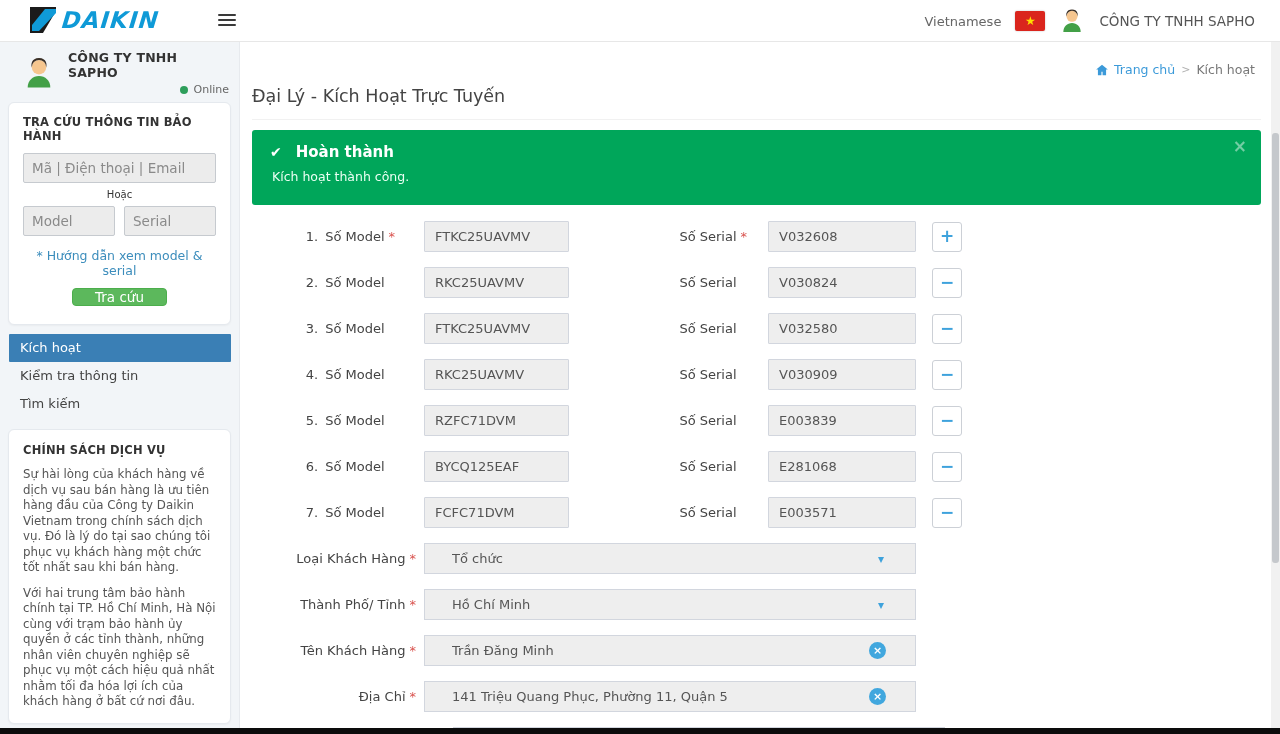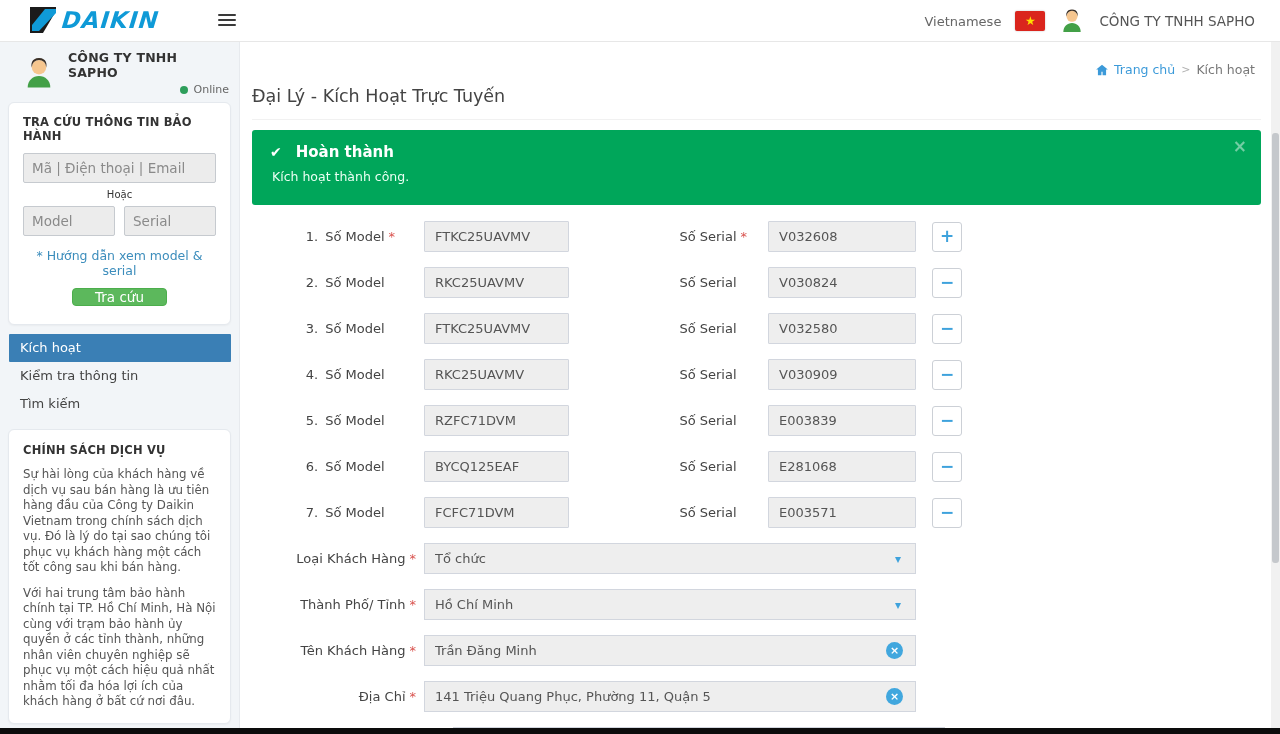--- a/index.html
+++ b/index.html
@@ -90,21 +90,21 @@
   .inp { height:31px; background:#eee; border:1px solid #d2d6de; border-radius:1px;
     color:#555; font-size:13px; padding:0 10px;
     font-family:"DejaVu Sans","Liberation Sans",sans-serif; }
   .inp-model { width:145px; margin-left:29px; }
   .inp-serial { width:148px; }
   .row-action { width:30px; height:30px; margin-left:16px; background:#fff;
     border:1px solid #ccd0d6; border-radius:3px; color:#3ea2dc; font-size:17px; font-weight:bold;
     cursor:pointer; line-height:1; display:flex; align-items:center; justify-content:center;
     font-family:"DejaVu Sans","Liberation Sans",sans-serif; }
   .wide-field { width:492px; height:31px; background:#eee; border:1px solid #d2d6de;
-    display:flex; align-items:center; padding:0 10px; color:#555; font-size:13px; cursor:pointer; }
+    display:flex; align-items:center; padding:0 27px; color:#555; font-size:13px; cursor:pointer; }
   .wide-field .fval { flex:1; white-space:nowrap; overflow:hidden; }
   .caret { color:#3ea2dc; font-size:12px; margin-right:4px; }
   .clear-icon { width:17px; height:17px; border-radius:50%; background:#41a7de; color:#fff;
     font-size:11px; line-height:17px; text-align:center; font-weight:bold; cursor:pointer;
     margin-right:2px; flex:0 0 auto; }
   .partial-row { margin-left:201px; width:492px; height:20px; background:#eee;
     border:1px solid #d2d6de; margin-top:11px; }
 
   
   .scrollbar { position:absolute; right:0; top:42px; width:9px; bottom:0; background:#f1f1f1; }
@@ -177,21 +177,21 @@
   </div>
 
   <nav class="menu">
       <div class="menu-item active">Kích hoạt</div>
       <div class="menu-item">Kiểm tra thông tin</div>
       <div class="menu-item">Tìm kiếm</div>
     </nav>
 
   <div class="card policy-card">
     <div class="card-title">CHÍNH SÁCH DỊCH VỤ</div>
-    <p>Sự hài lòng của khách hàng về dịch vụ sau bán hàng là ưu tiên hàng đầu của Công ty Daikin Vietnam trong chính sách dịch vụ. Đó là lý do tại sao chúng tôi phục vụ khách hàng một cách tốt công sau khi bán hàng.</p>
+    <p>Sự hài lòng của khách hàng về dịch vụ sau bán hàng là ưu tiên hàng đầu của Công ty Daikin Vietnam trong chính sách dịch vụ. Đó là lý do tại sao chúng tôi phục vụ khách hàng một chức tốt nhất sau khi bán hàng.</p>
     <p>Với hai trung tâm bảo hành chính tại TP. Hồ Chí Minh, Hà Nội cùng với trạm bảo hành ủy quyền ở các tỉnh thành, những nhân viên chuyên nghiệp sẽ phục vụ một cách hiệu quả nhất nhằm tối đa hóa lợi ích của khách hàng ở bất cứ nơi đâu.</p>
 
   </div>
 </div>
 
 <div class="main">
   <div class="breadcrumb">
     <a class="crumb-home">
       <svg viewBox="0 0 24 24" width="14" height="14">
         <path d="M12 3 2 11.2h3V21h6v-6h2v6h6v-9.8h3z" fill="#3c9ad9"></path>

